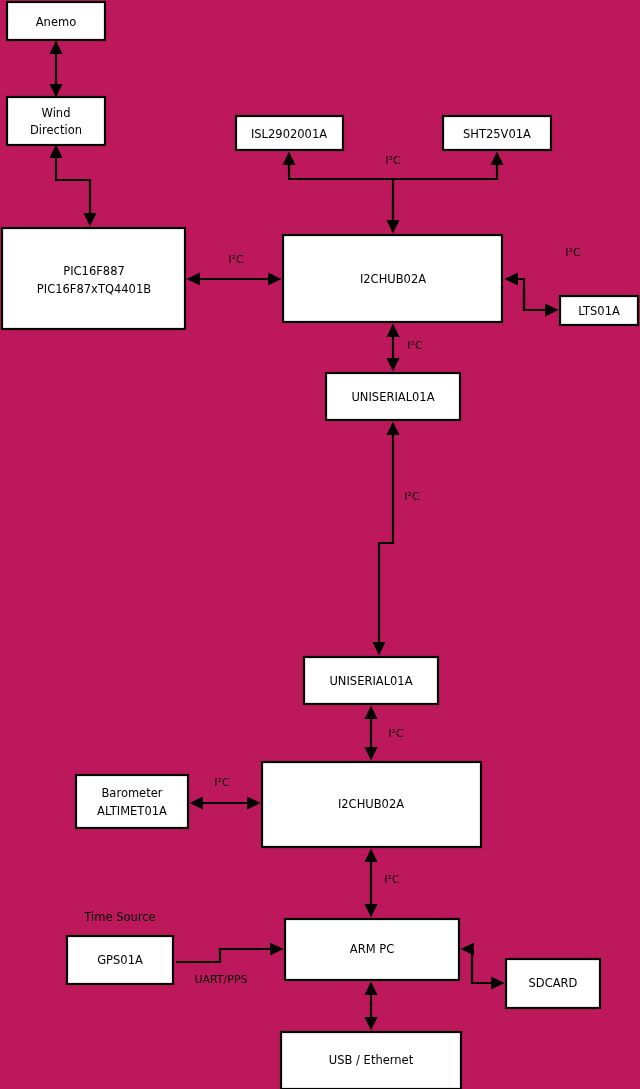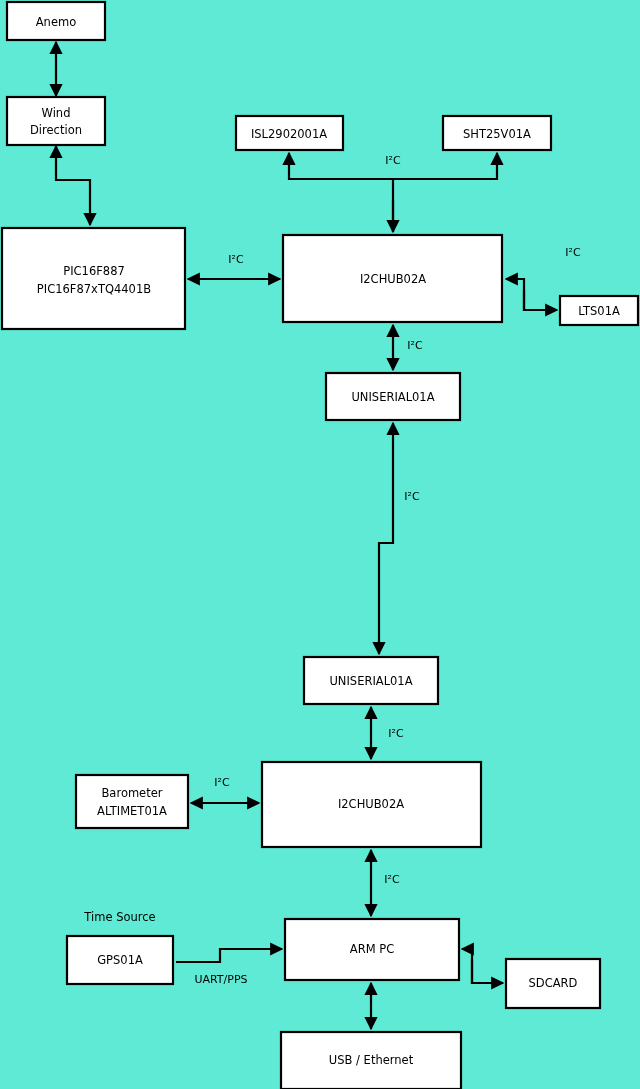--- a/index.html
+++ b/index.html
@@ -4,21 +4,21 @@
 <style>
   html, body {
     margin: 0;
     padding: 0;
     background: #ffffff;
   }
   #diagram-root {
     position: relative;
     width: 640px;
     height: 1089px;
-    background: #5eead4;
+    background: #be185d;
     font-family: "DejaVu Sans", sans-serif;
   }
   svg#diagram {
     display: block;
     width: 640px;
     height: 1089px;
   }
   .node-box {
     fill: #ffffff;
     stroke: #000000;

